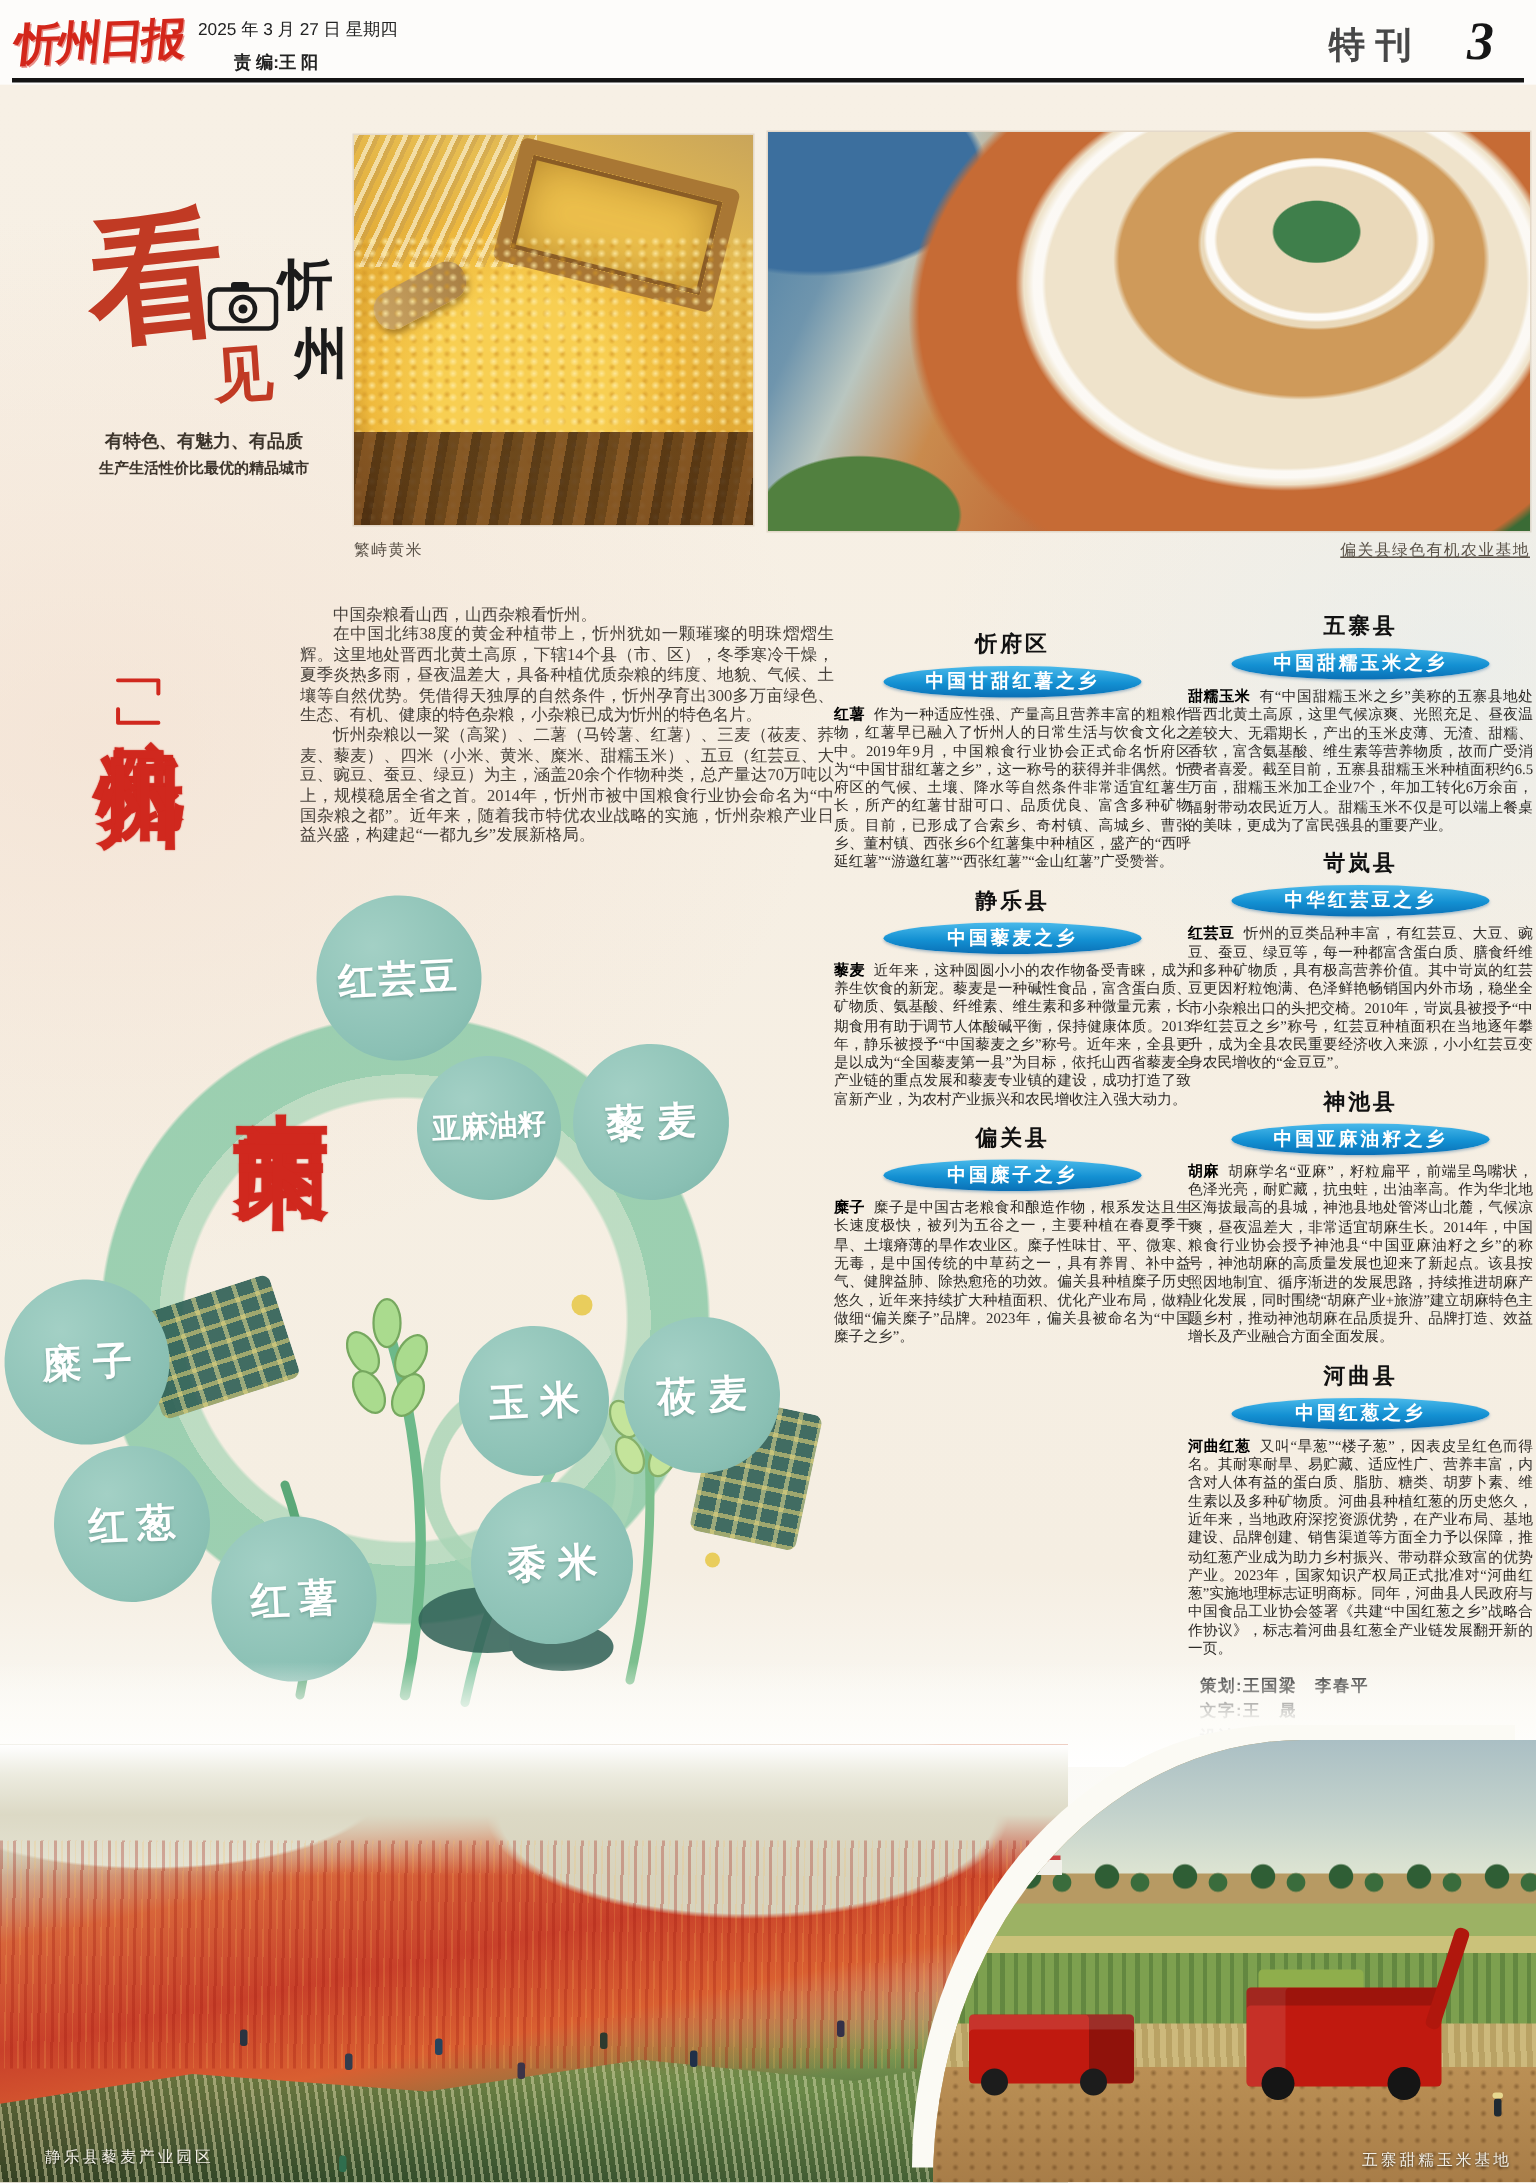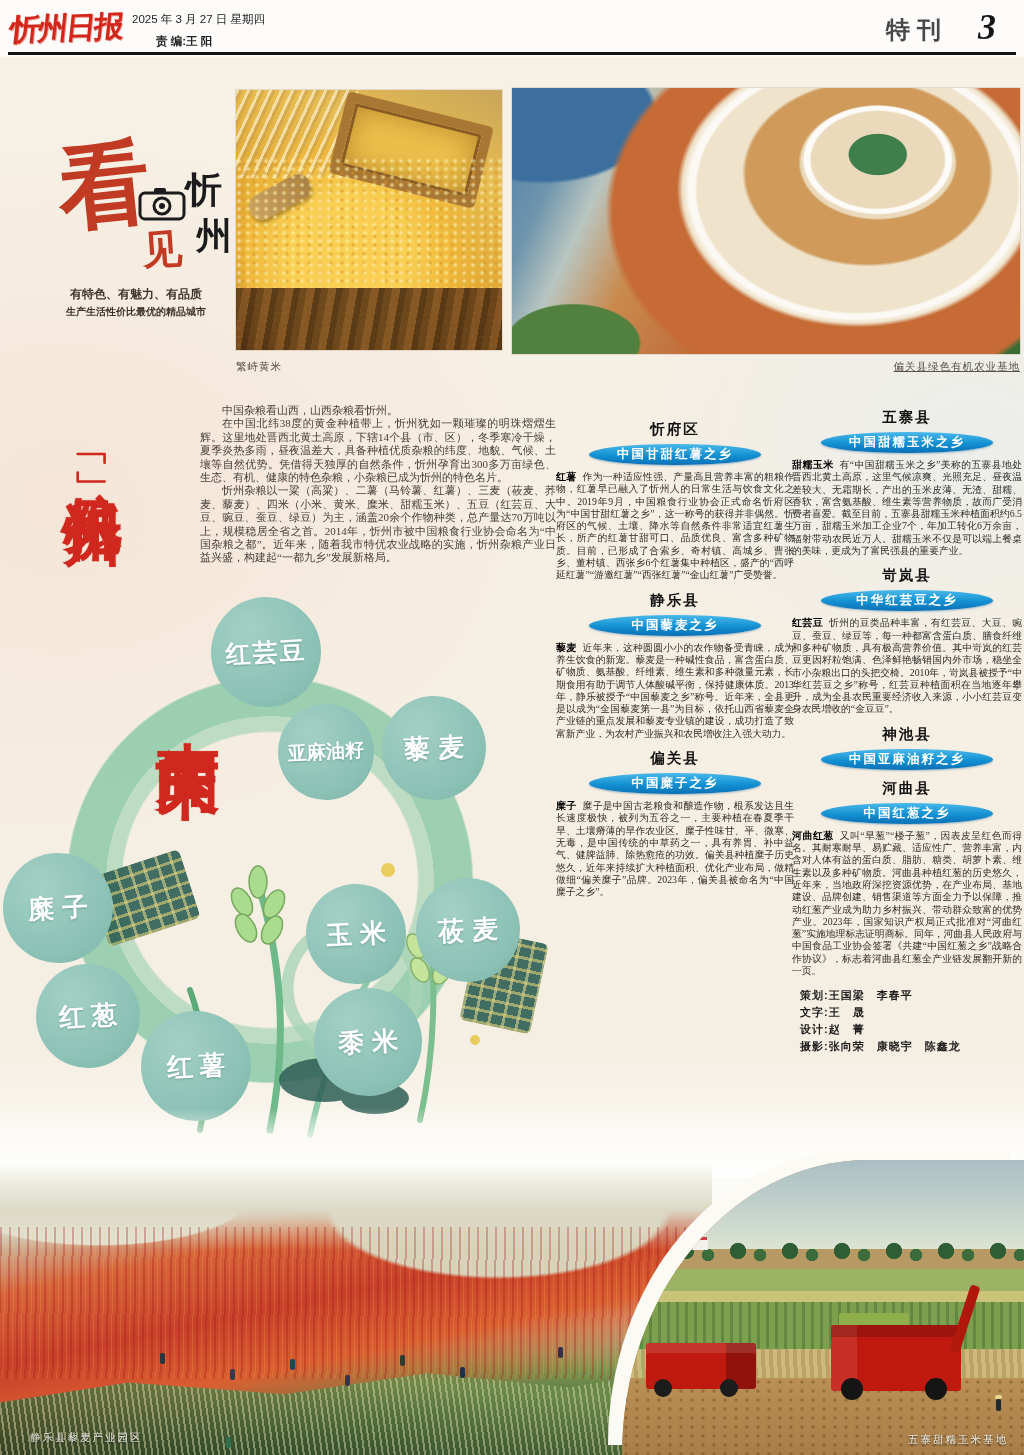--- a/index.html
+++ b/index.html
@@ -295,20 +295,21 @@
       <p data-name="county-body"><b class="lead" data-name="lead-word">甜糯玉米</b><span data-name="body-text">有“中国甜糯玉米之乡”美称的五寨县地处晋西北黄土高原，这里气候凉爽、光照充足、昼夜温差较大、无霜期长，产出的玉米皮薄、无渣、甜糯、香软，富含氨基酸、维生素等营养物质，故而广受消费者喜爱。截至目前，五寨县甜糯玉米种植面积约6.5万亩，甜糯玉米加工企业7个，年加工转化6万余亩，辐射带动农民近万人。甜糯玉米不仅是可以端上餐桌的美味，更成为了富民强县的重要产业。</span></p>
     </div>
     <div class="sec" data-name="section-kelan">
       <div class="county" data-name="county-header">岢岚县</div>
       <div class="badge" data-name="county-badge">中华红芸豆之乡</div>
       <p data-name="county-body"><b class="lead" data-name="lead-word">红芸豆</b><span data-name="body-text">忻州的豆类品种丰富，有红芸豆、大豆、豌豆、蚕豆、绿豆等，每一种都富含蛋白质、膳食纤维和多种矿物质，具有极高营养价值。其中岢岚的红芸豆更因籽粒饱满、色泽鲜艳畅销国内外市场，稳坐全市小杂粮出口的头把交椅。2010年，岢岚县被授予“中华红芸豆之乡”称号，红芸豆种植面积在当地逐年攀升，成为全县农民重要经济收入来源，小小红芸豆变身农民增收的“金豆豆”。</span></p>
     </div>
     <div class="sec" data-name="section-shenchi">
       <div class="county" data-name="county-header">神池县</div>
       <div class="badge" data-name="county-badge">中国亚麻油籽之乡</div>
+      <p data-name="county-body"><b class="lead" data-name="lead-word">胡麻</b><span data-name="body-text">胡麻学名“亚麻”，籽粒扁平，前端呈鸟嘴状，色泽光亮，耐贮藏，抗虫蛀，出油率高。作为华北地区海拔最高的县城，神池县地处管涔山北麓，气候凉爽，昼夜温差大，非常适宜胡麻生长。2014年，中国粮食行业协会授予神池县“中国亚麻油籽之乡”的称号，神池胡麻的高质量发展也迎来了新起点。该县按照因地制宜、循序渐进的发展思路，持续推进胡麻产业化发展，同时围绕“胡麻产业+旅游”建立胡麻特色主题乡村，推动神池胡麻在品质提升、品牌打造、效益增长及产业融合方面全面发展。</span></p>
     </div>
     <div class="sec" data-name="section-hequ">
       <div class="county" data-name="county-header">河曲县</div>
       <div class="badge" data-name="county-badge">中国红葱之乡</div>
       <p data-name="county-body"><b class="lead" data-name="lead-word">河曲红葱</b><span data-name="body-text">又叫“旱葱”“楼子葱”，因表皮呈红色而得名。其耐寒耐旱、易贮藏、适应性广、营养丰富，内含对人体有益的蛋白质、脂肪、糖类、胡萝卜素、维生素以及多种矿物质。河曲县种植红葱的历史悠久，近年来，当地政府深挖资源优势，在产业布局、基地建设、品牌创建、销售渠道等方面全力予以保障，推动红葱产业成为助力乡村振兴、带动群众致富的优势产业。2023年，国家知识产权局正式批准对“河曲红葱”实施地理标志证明商标。同年，河曲县人民政府与中国食品工业协会签署《共建“中国红葱之乡”战略合作协议》，标志着河曲县红葱全产业链发展翻开新的一页。</span></p>
     </div>
     <div class="credits" data-name="credits-block">
       <div data-name="credit-planning">策划:王国梁　李春平</div>
       <div data-name="credit-text">文字:王　晟</div>
       <div data-name="credit-design">设计:赵　菁</div>

